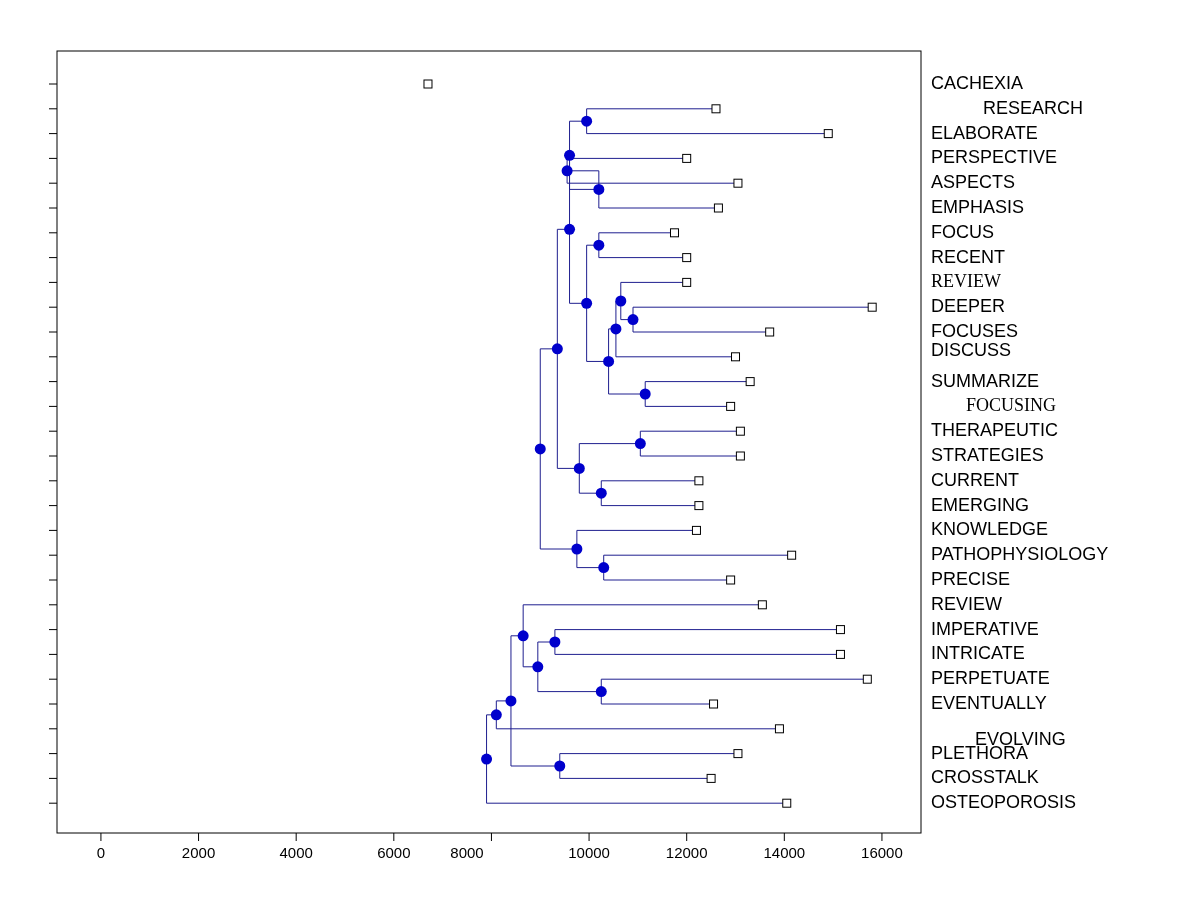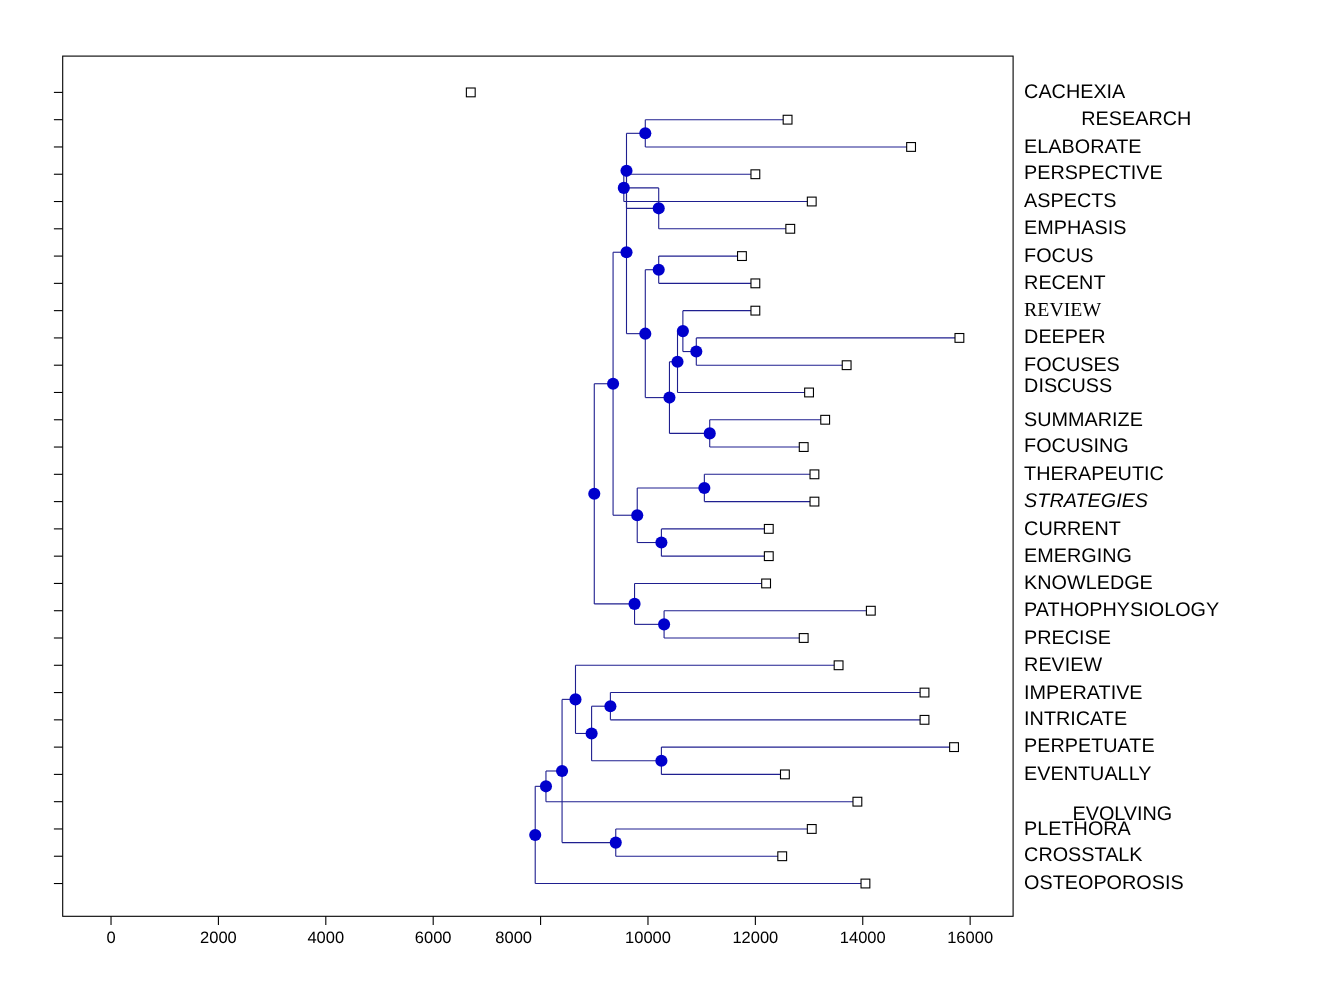--- a/index.html
+++ b/index.html
@@ -218,23 +218,23 @@
       <div class="leaf-label" style="left: 931px; top: 150.4px;">PERSPECTIVE</div>
       <div class="leaf-label" style="left: 931px; top: 175.2px;">ASPECTS</div>
       <div class="leaf-label" style="left: 931px; top: 200px;">EMPHASIS</div>
       <div class="leaf-label" style="left: 931px; top: 224.8px;">FOCUS</div>
       <div class="leaf-label" style="left: 931px; top: 249.6px;">RECENT</div>
       <div class="leaf-label" style="left: 931px; top: 274.4px; font-family: Liberation Serif, serif;">REVIEW</div>
       <div class="leaf-label" style="left: 931px; top: 299.2px;">DEEPER</div>
       <div class="leaf-label" style="left: 931px; top: 324px;">FOCUSES</div>
       <div class="leaf-label" style="left: 931px; top: 343px;">DISCUSS</div>
       <div class="leaf-label" style="left: 931px; top: 373.6px;">SUMMARIZE</div>
-      <div class="leaf-label" style="left: 931px; top: 398.4px;">FOCUSING</div>
+      <div class="leaf-label" style="left: 966px; top: 398.4px; font-family: Liberation Serif, serif;">FOCUSING</div>
       <div class="leaf-label" style="left: 931px; top: 423.2px;">THERAPEUTIC</div>
-      <div class="leaf-label" style="left: 931px; top: 448px; font-style: italic;">STRATEGIES</div>
+      <div class="leaf-label" style="left: 931px; top: 448px;">STRATEGIES</div>
       <div class="leaf-label" style="left: 931px; top: 472.8px;">CURRENT</div>
       <div class="leaf-label" style="left: 931px; top: 497.6px;">EMERGING</div>
       <div class="leaf-label" style="left: 931px; top: 522.4px;">KNOWLEDGE</div>
       <div class="leaf-label" style="left: 931px; top: 547.2px;">PATHOPHYSIOLOGY</div>
       <div class="leaf-label" style="left: 931px; top: 572px;">PRECISE</div>
       <div class="leaf-label" style="left: 931px; top: 596.8px;">REVIEW</div>
       <div class="leaf-label" style="left: 931px; top: 621.6px;">IMPERATIVE</div>
       <div class="leaf-label" style="left: 931px; top: 646.4px;">INTRICATE</div>
       <div class="leaf-label" style="left: 931px; top: 671.2px;">PERPETUATE</div>
       <div class="leaf-label" style="left: 931px; top: 696px;">EVENTUALLY</div>

